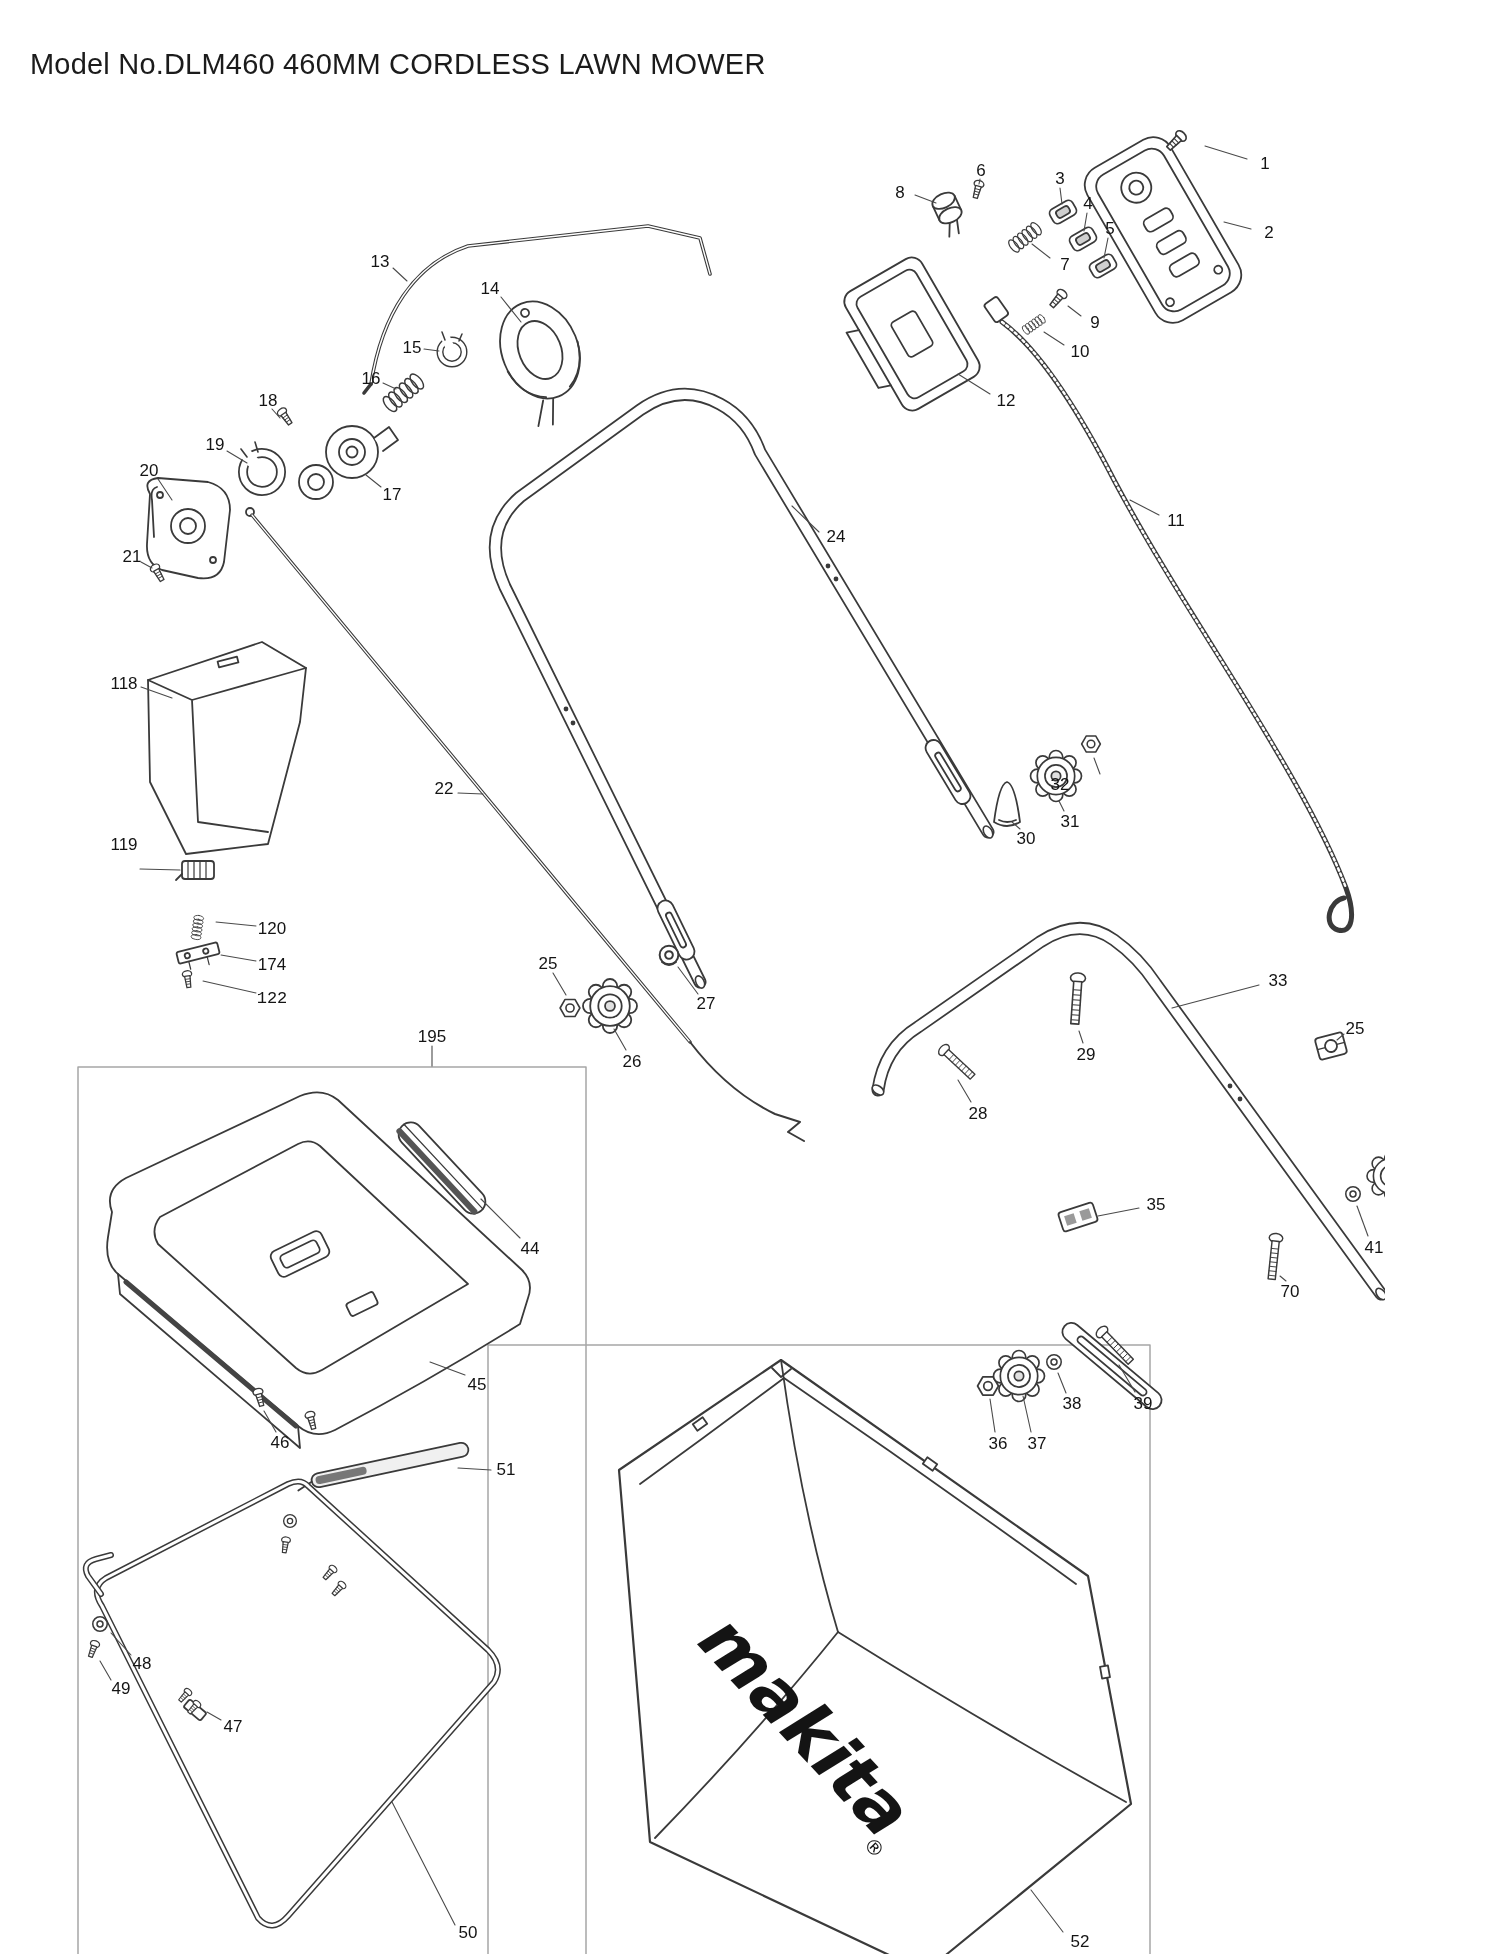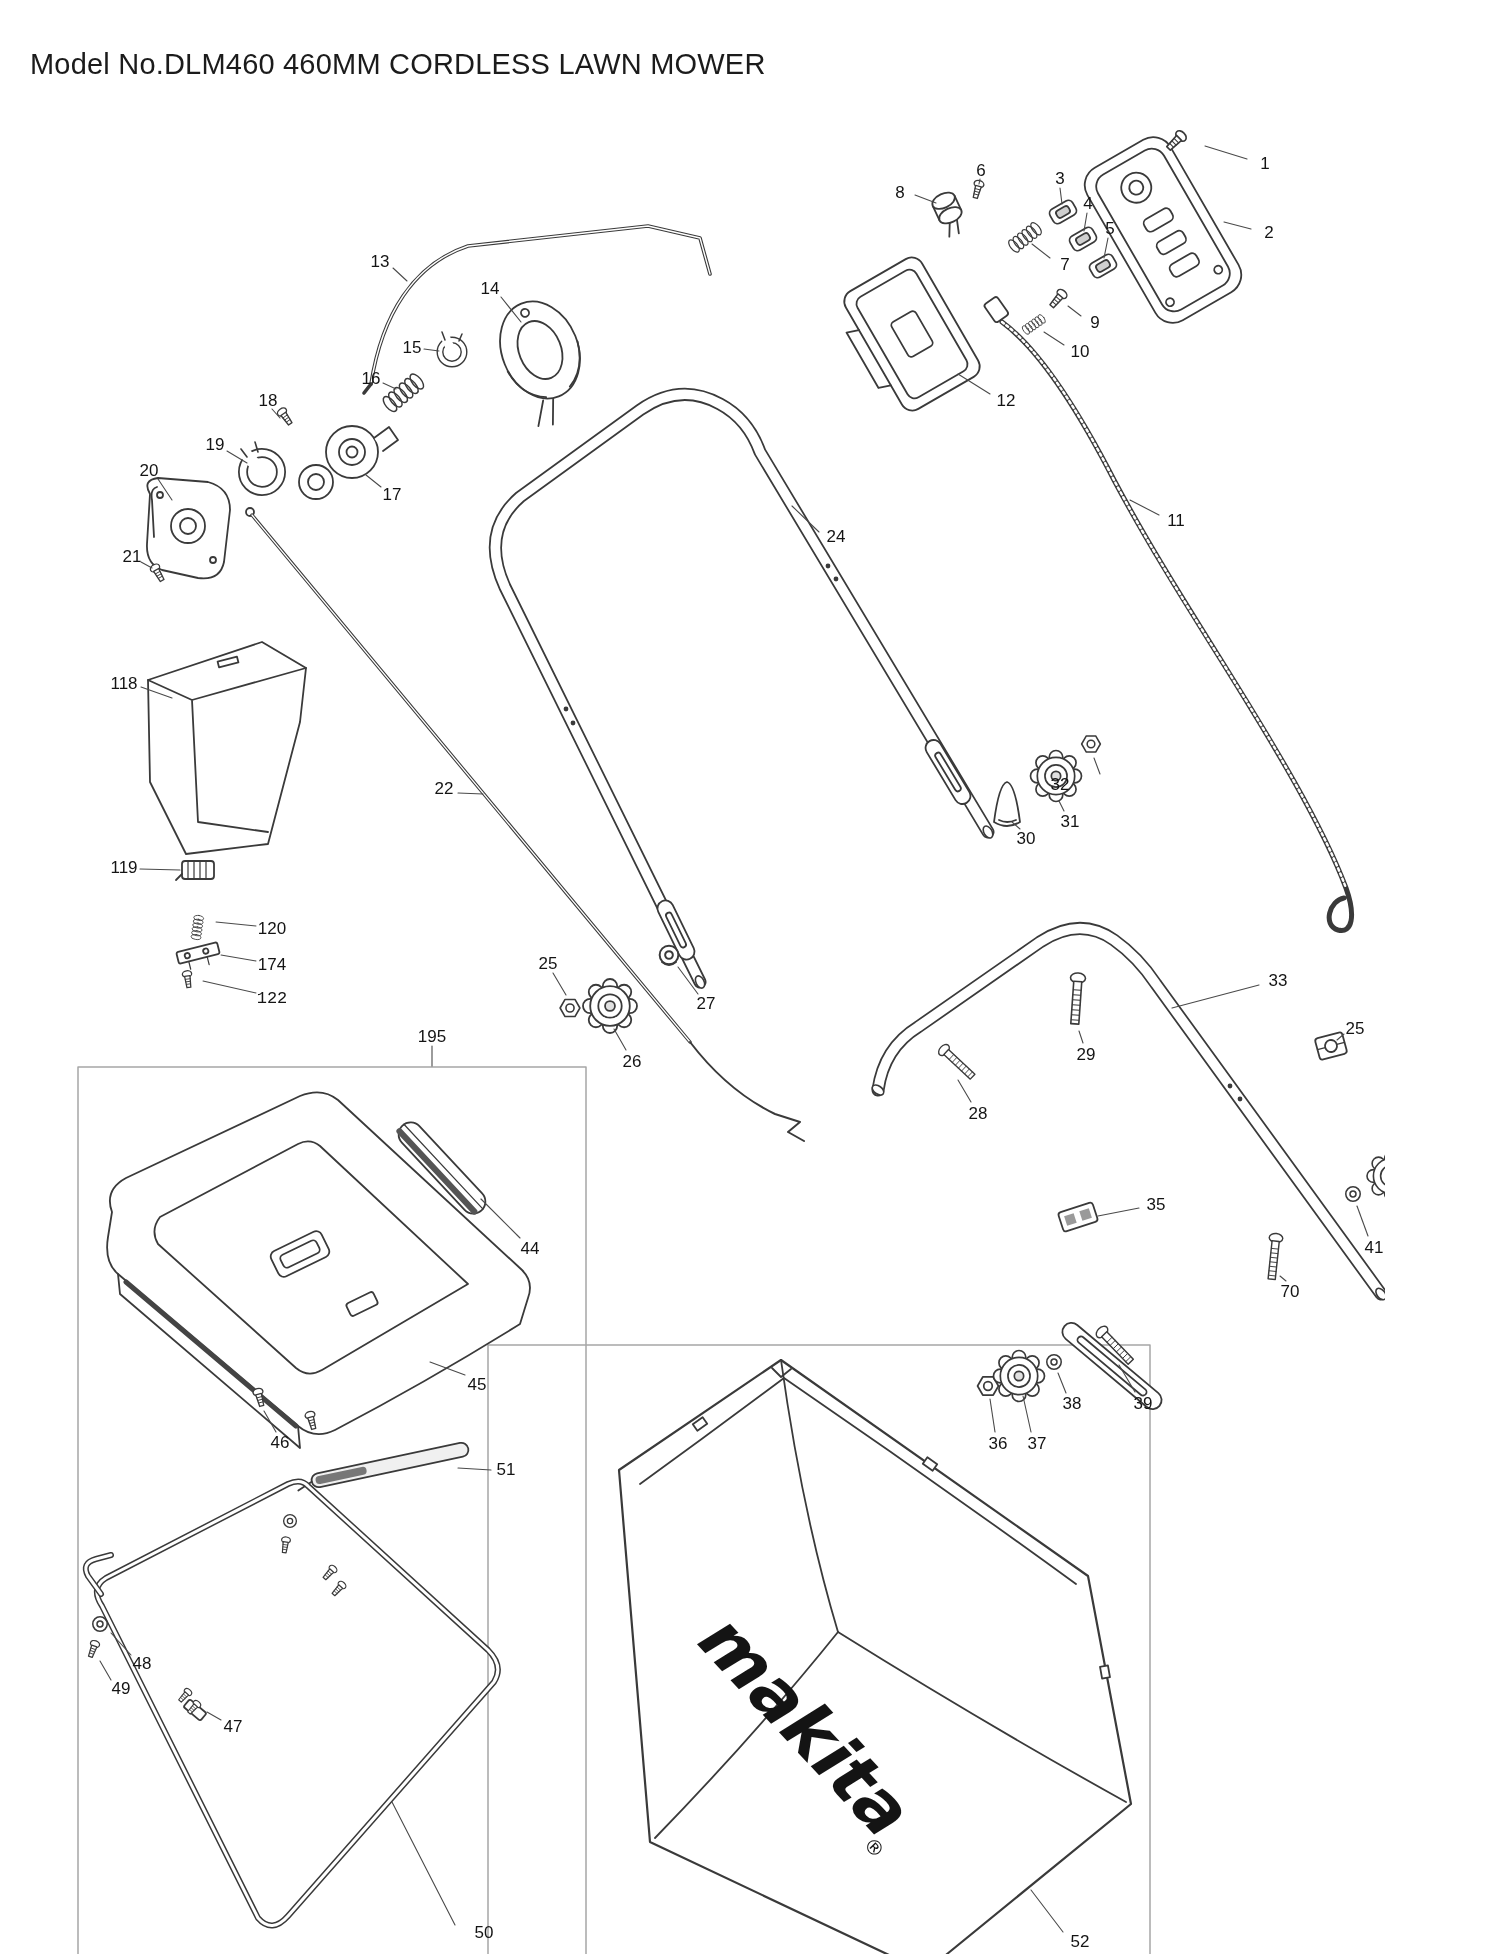--- a/index.html
+++ b/index.html
@@ -468,23 +468,23 @@
       <div class="part-label" style="left: 1290px; top: 1259px;">70</div>
       <div class="part-label" style="left: 1374px; top: 1215px;">41</div>
       <div class="part-label" style="left: 1420px; top: 1215px;">42</div>
       <div class="part-label" style="left: 1446px; top: 1175px;">43</div>
       <div class="part-label" style="left: 530px; top: 1216px;">44</div>
       <div class="part-label" style="left: 477px; top: 1352px;">45</div>
       <div class="part-label" style="left: 280px; top: 1410px;">46</div>
       <div class="part-label" style="left: 233px; top: 1694px;">47</div>
       <div class="part-label" style="left: 142px; top: 1631px;">48</div>
       <div class="part-label" style="left: 121px; top: 1656px;">49</div>
-      <div class="part-label" style="left: 484px; top: 1900px;">50</div>
+      <div class="part-label" style="left: 468px; top: 1900px;">50</div>
       <div class="part-label" style="left: 506px; top: 1437px;">51</div>
       <div class="part-label" style="left: 1080px; top: 1909px;">52</div>
       <div class="part-label" style="left: 124px; top: 651px;">118</div>
-      <div class="part-label" style="left: 124px; top: 835px; text-align: right;">119</div>
+      <div class="part-label" style="left: 124px; top: 812px; text-align: right;">119</div>
       <div class="part-label" style="left: 272px; top: 896px;">120</div>
       <div class="part-label" style="left: 272px; top: 932px;">174</div>
       <div class="part-label" style="left: 272px; top: 966px; font-family: Liberation Mono, monospace;">122</div>
       <div class="part-label" style="left: 432px; top: 1004px;">195</div>
     </div>
 </div>
 
 </body></html>

